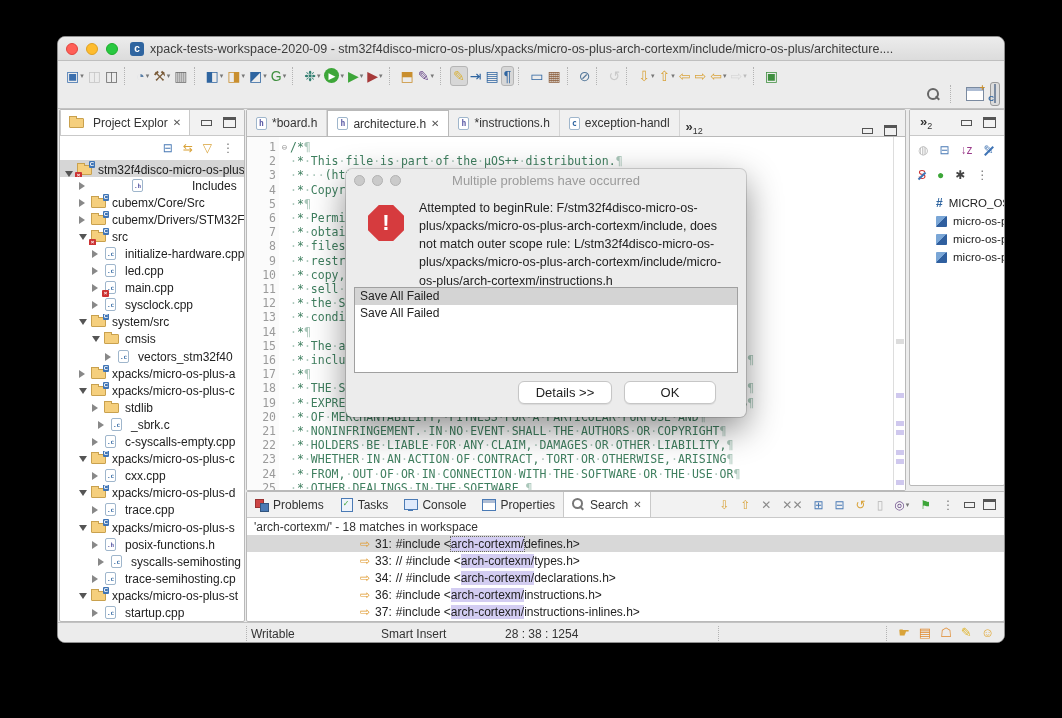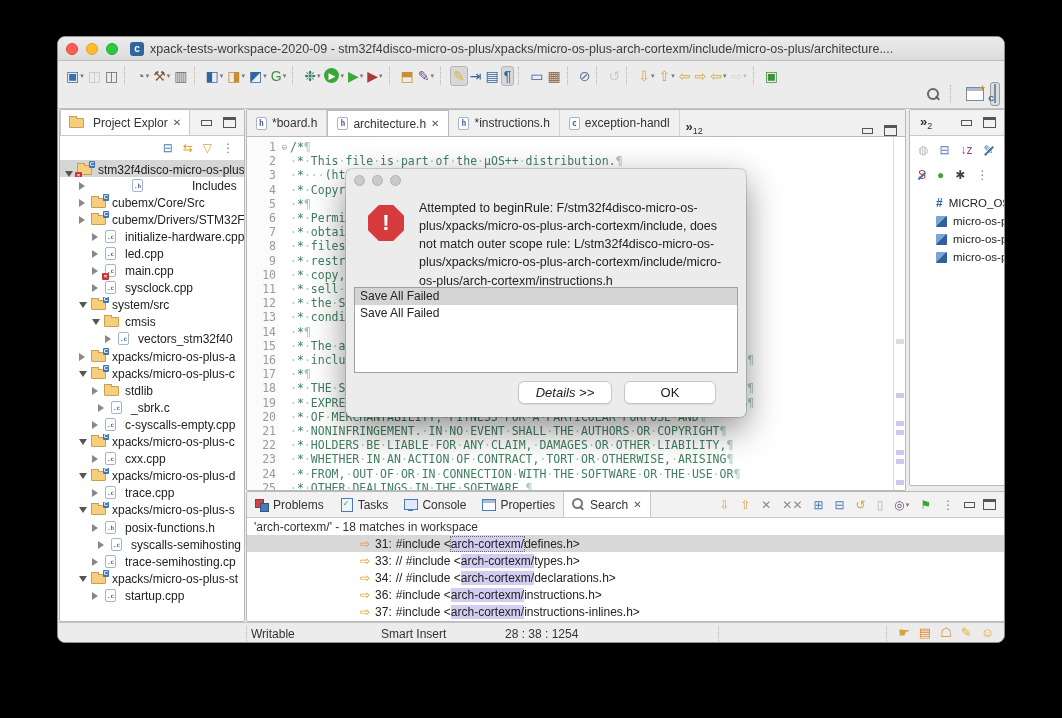--- a/index.html
+++ b/index.html
@@ -129,21 +129,21 @@
   .dtl { width:11px; height:11px; border-radius:50%; background:#cacaca; border:1px solid #b2b2b2; margin-right:7px; }
   .dtext { position:absolute; left:0; right:0; text-align:center; font-size:13px; color:#9b9b9b; }
   .oct { position:absolute; left:22px; top:36px; width:36px; height:36px; background:#d63b3e; color:#fff; font:bold 22px/36px "Liberation Sans",sans-serif;
          text-align:center; clip-path:polygon(30% 0,70% 0,100% 30%,100% 70%,70% 100%,30% 100%,0 70%,0 30%); }
   .dmsg { position:absolute; left:73px; top:30px; width:312px; font-size:12.5px; line-height:1.45; color:#222; word-wrap:break-word; }
   .dlist { position:absolute; left:8px; right:8px; top:118px; height:86px; background:#fff; border:1px solid #a0a0a0; overflow:hidden; }
   .dlrow { height:17px; font-size:12px; color:#222; padding:1px 5px 0; }
   .dlrow.sel { background:#d4d4d4; }
   .dbtn { position:absolute; top:212px; height:23px; background:#fff; border:1px solid #c6c6c6; border-radius:6px;
           font-size:13px; color:#222; text-align:center; line-height:21px; box-shadow:0 1px 1px rgba(0,0,0,.08); }
-  .dbtn.details { left:172px; width:94px;font-style:italic; }
+  .dbtn.details { left:172px; width:94px; }
   .dbtn.ok { left:278px; width:92px; }
 </style>
 </head>
 <body>
 
 <div class="window">
 
   <div class="titlebar">
     <span class="tl red"></span>
     <span class="tl yel"></span>
@@ -335,20 +335,29 @@
           </span>
           <span>cubemx/Core/Src</span>
         </div>
         <div class="trow" style="padding-left: 17px;">
           <span class="tw closed"></span>
           <span class="tico">
             <span class="fol"></span>
             <span class="cbadge">C</span>
           </span>
           <span>cubemx/Drivers/STM32F4</span>
+        </div>
+        <div class="trow" style="padding-left: 17px;">
+          <span class="tw open"></span>
+          <span class="tico">
+            <span class="fol"></span>
+            <span class="cbadge">C</span>
+            <span class="errb">×</span>
+          </span>
+          <span>src</span>
         </div>
         <div class="trow" style="padding-left: 30px;">
           <span class="tw closed"></span>
           <span class="tico">
             <span class="fic c" style="font-size: 6px;">.c</span>
           </span>
           <span>initialize-hardware.cpp</span>
         </div>
         <div class="trow" style="padding-left: 30px;">
           <span class="tw closed"></span>
@@ -774,20 +783,21 @@
         <span style="color: rgb(224, 181, 47);">✎</span>
         <span style="color: rgb(224, 165, 47);">☺</span>
       </span>
   </div>
 
   <div class="dialog">
     <div class="dtitle">
       <span class="dtl"></span>
       <span class="dtl"></span>
       <span class="dtl"></span>
+      <span class="dtext">Multiple problems have occurred</span>
     </div>
     <div class="oct">!</div>
     <div class="dmsg">Attempted to beginRule: F/stm32f4disco-micro-os-plus/xpacks/micro-os-plus-arch-cortexm/include, does not match outer scope rule: L/stm32f4disco-micro-os-plus/xpacks/micro-os-plus-arch-cortexm/include/micro-os-plus/arch-cortexm/instructions.h</div>
     <div class="dlist">
         <div class="dlrow sel">Save All Failed</div>
         <div class="dlrow">Save All Failed</div>
       </div>
     <div class="dbtn details">Details &gt;&gt;</div>
     <div class="dbtn ok">OK</div>
   </div>

